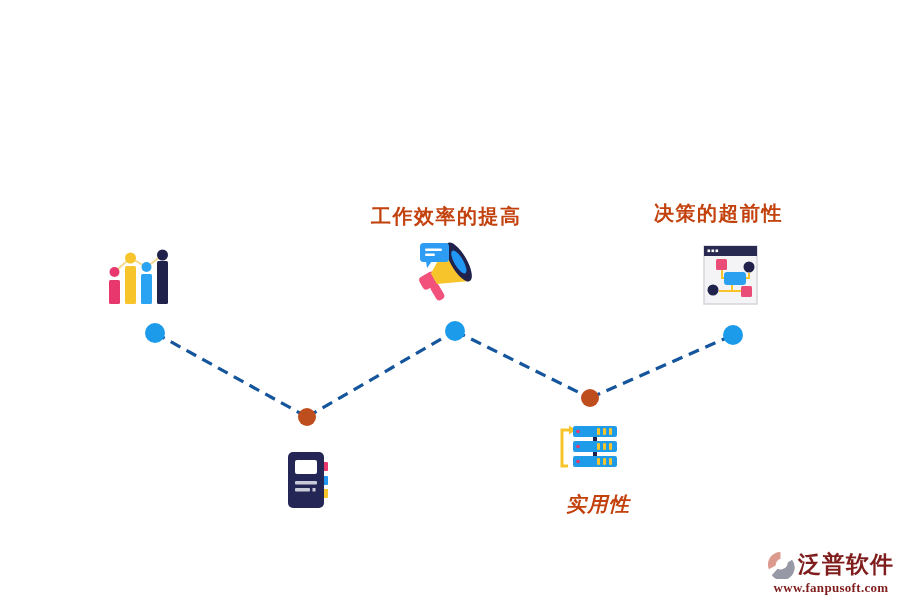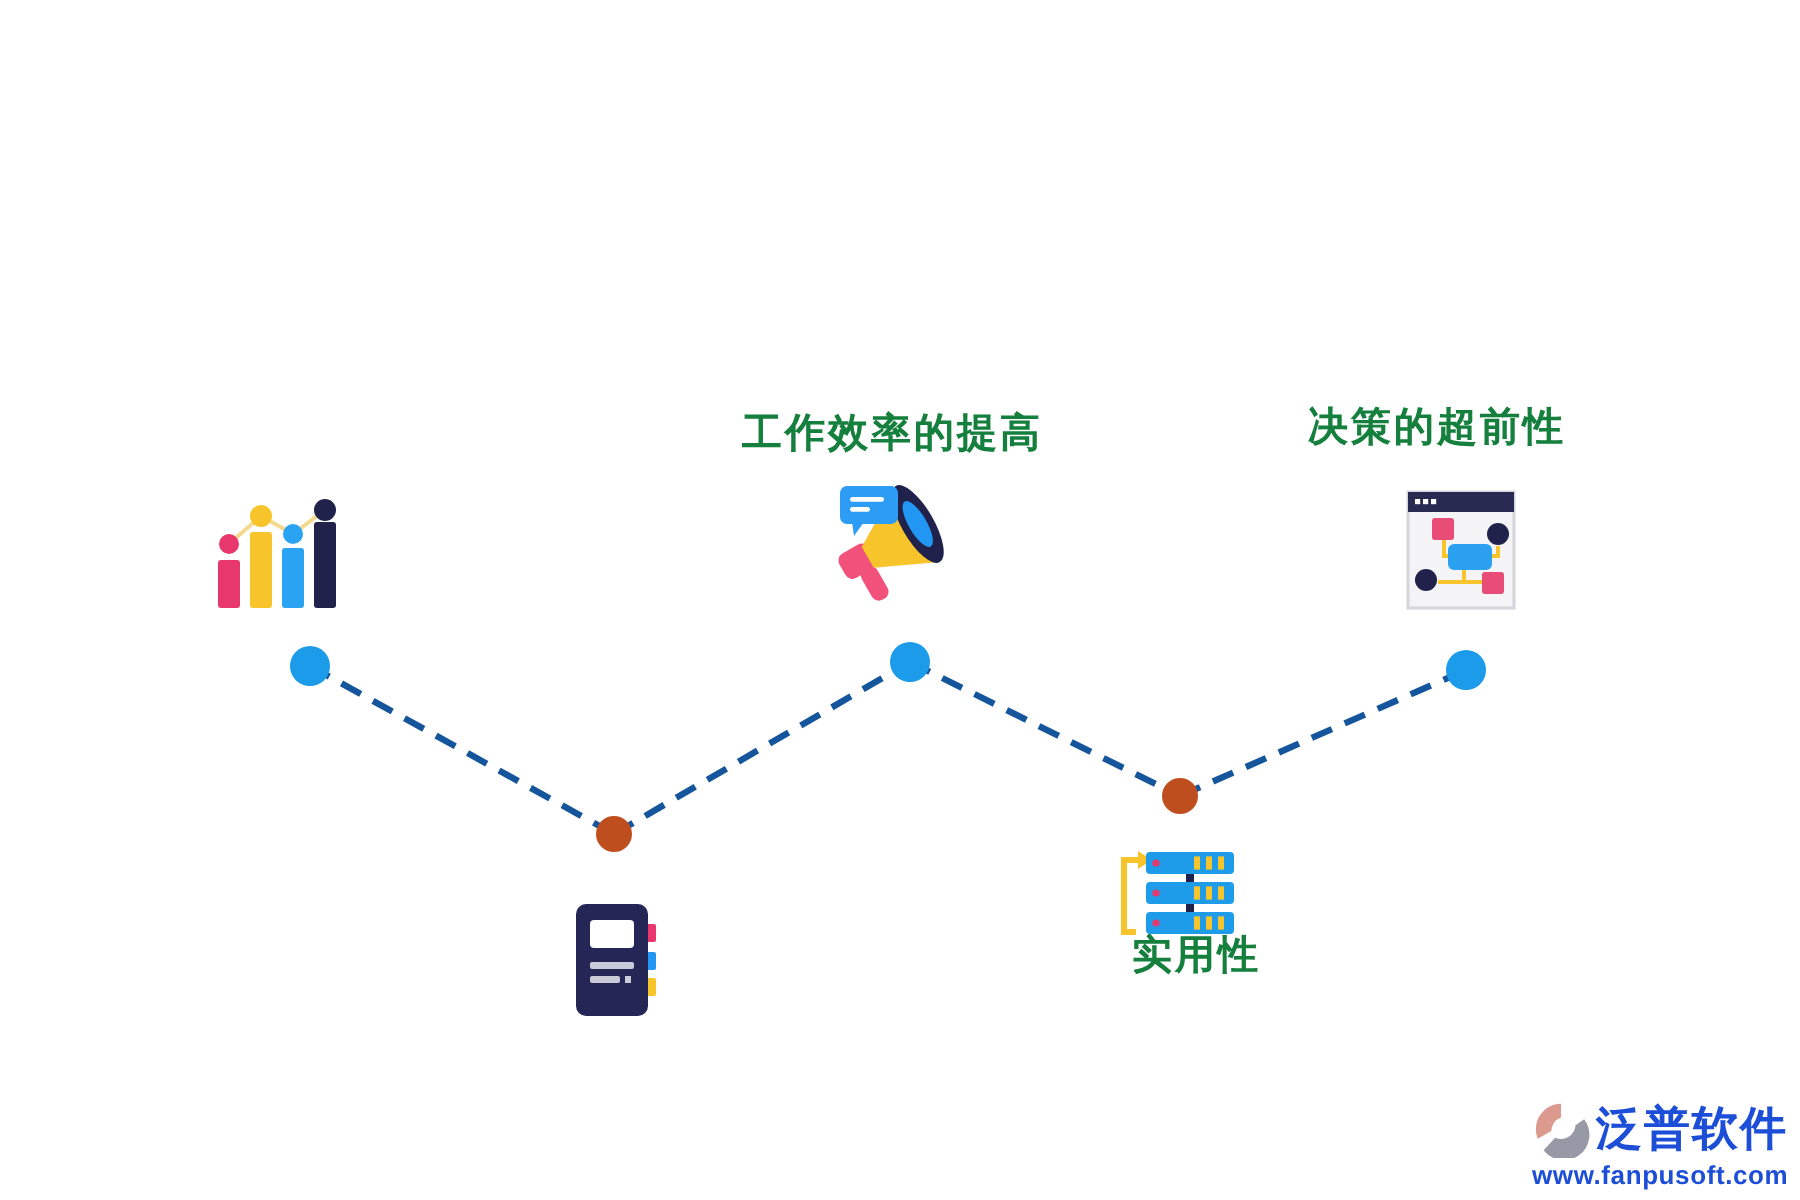--- a/index.html
+++ b/index.html
@@ -19,50 +19,51 @@
     position: absolute;
     left: 0; top: 0;
     width: 900px; height: 600px;
     overflow: visible;
   }
   .feature-label {
     position: absolute;
     font-size: 20px;
     font-weight: 700;
     letter-spacing: 1.5px;
-    color: #15803d;
+    color: #c2410c;
     white-space: nowrap;
   }
   .icon {
     position: absolute;
     overflow: visible;
   }
   .watermark {
     position: absolute;
     left: 766px;
     top: 549px;
     width: 130px;
-    color: #1d4ed8;
+    color: #7f1d1d;
+    font-family: Liberation Serif, serif;
   }
   .wm-row {
     display: flex;
     align-items: center;
     gap: 3px;
   }
   .wm-brand {
     font-size: 23px;
     font-weight: 700;
     letter-spacing: 1px;
     white-space: nowrap;
   }
   .wm-url {
     font-size: 13px;
     font-weight: 700;
     letter-spacing: 0.3px;
-    text-align: left;
+    text-align: center;
     margin-top: 0px;
     white-space: nowrap;
   }
 </style>
 </head>
 <body>
 
 <div class="canvas">
 
   <svg class="zigzag-svg" viewBox="0 0 900 600">
@@ -126,21 +127,21 @@
     <rect x="34" y="13" width="7" height="9" rx="1" fill="#E8376D"></rect>
     <rect x="34" y="27" width="7" height="9" rx="1" fill="#2196F3"></rect>
     <rect x="34" y="40" width="7" height="9" rx="1" fill="#F7C52B"></rect>
     <rect x="1" y="3" width="36" height="56" rx="5" fill="#242655"></rect>
     <rect x="8" y="11" width="22" height="14" rx="2" fill="#ffffff"></rect>
     <rect x="8" y="32" width="22" height="3.5" rx="1" fill="#C9CBD8"></rect>
     <rect x="8" y="39" width="15" height="3.5" rx="1" fill="#C9CBD8"></rect>
     <rect x="25.5" y="39" width="3" height="3.5" fill="#C9CBD8"></rect>
   </svg>
 
-  <div class="feature-label" style="left:566px; top:464px;">实用性</div>
+  <div class="feature-label" style="left:566px; top:491px;font-style:italic;">实用性</div>
   <svg class="icon" style="left:557px; top:423px;" width="62" height="50" viewBox="0 0 62 50">
     <path d="M11,43 H5 V7 H12" fill="none" stroke="#F7C52B" stroke-width="3"></path>
     <polygon points="12,2.5 12,11.5 19,7" fill="#F7C52B"></polygon>
     <rect x="36" y="14" width="4" height="4" fill="#20224C"></rect>
     <rect x="36" y="29" width="4" height="4" fill="#20224C"></rect>
     <g>
       <rect x="16" y="3" width="44" height="11" rx="2" fill="#1E9BE9"></rect>
       <rect x="16" y="18" width="44" height="11" rx="2" fill="#1E9BE9"></rect>
       <rect x="16" y="33" width="44" height="11" rx="2" fill="#1E9BE9"></rect>
     </g>

